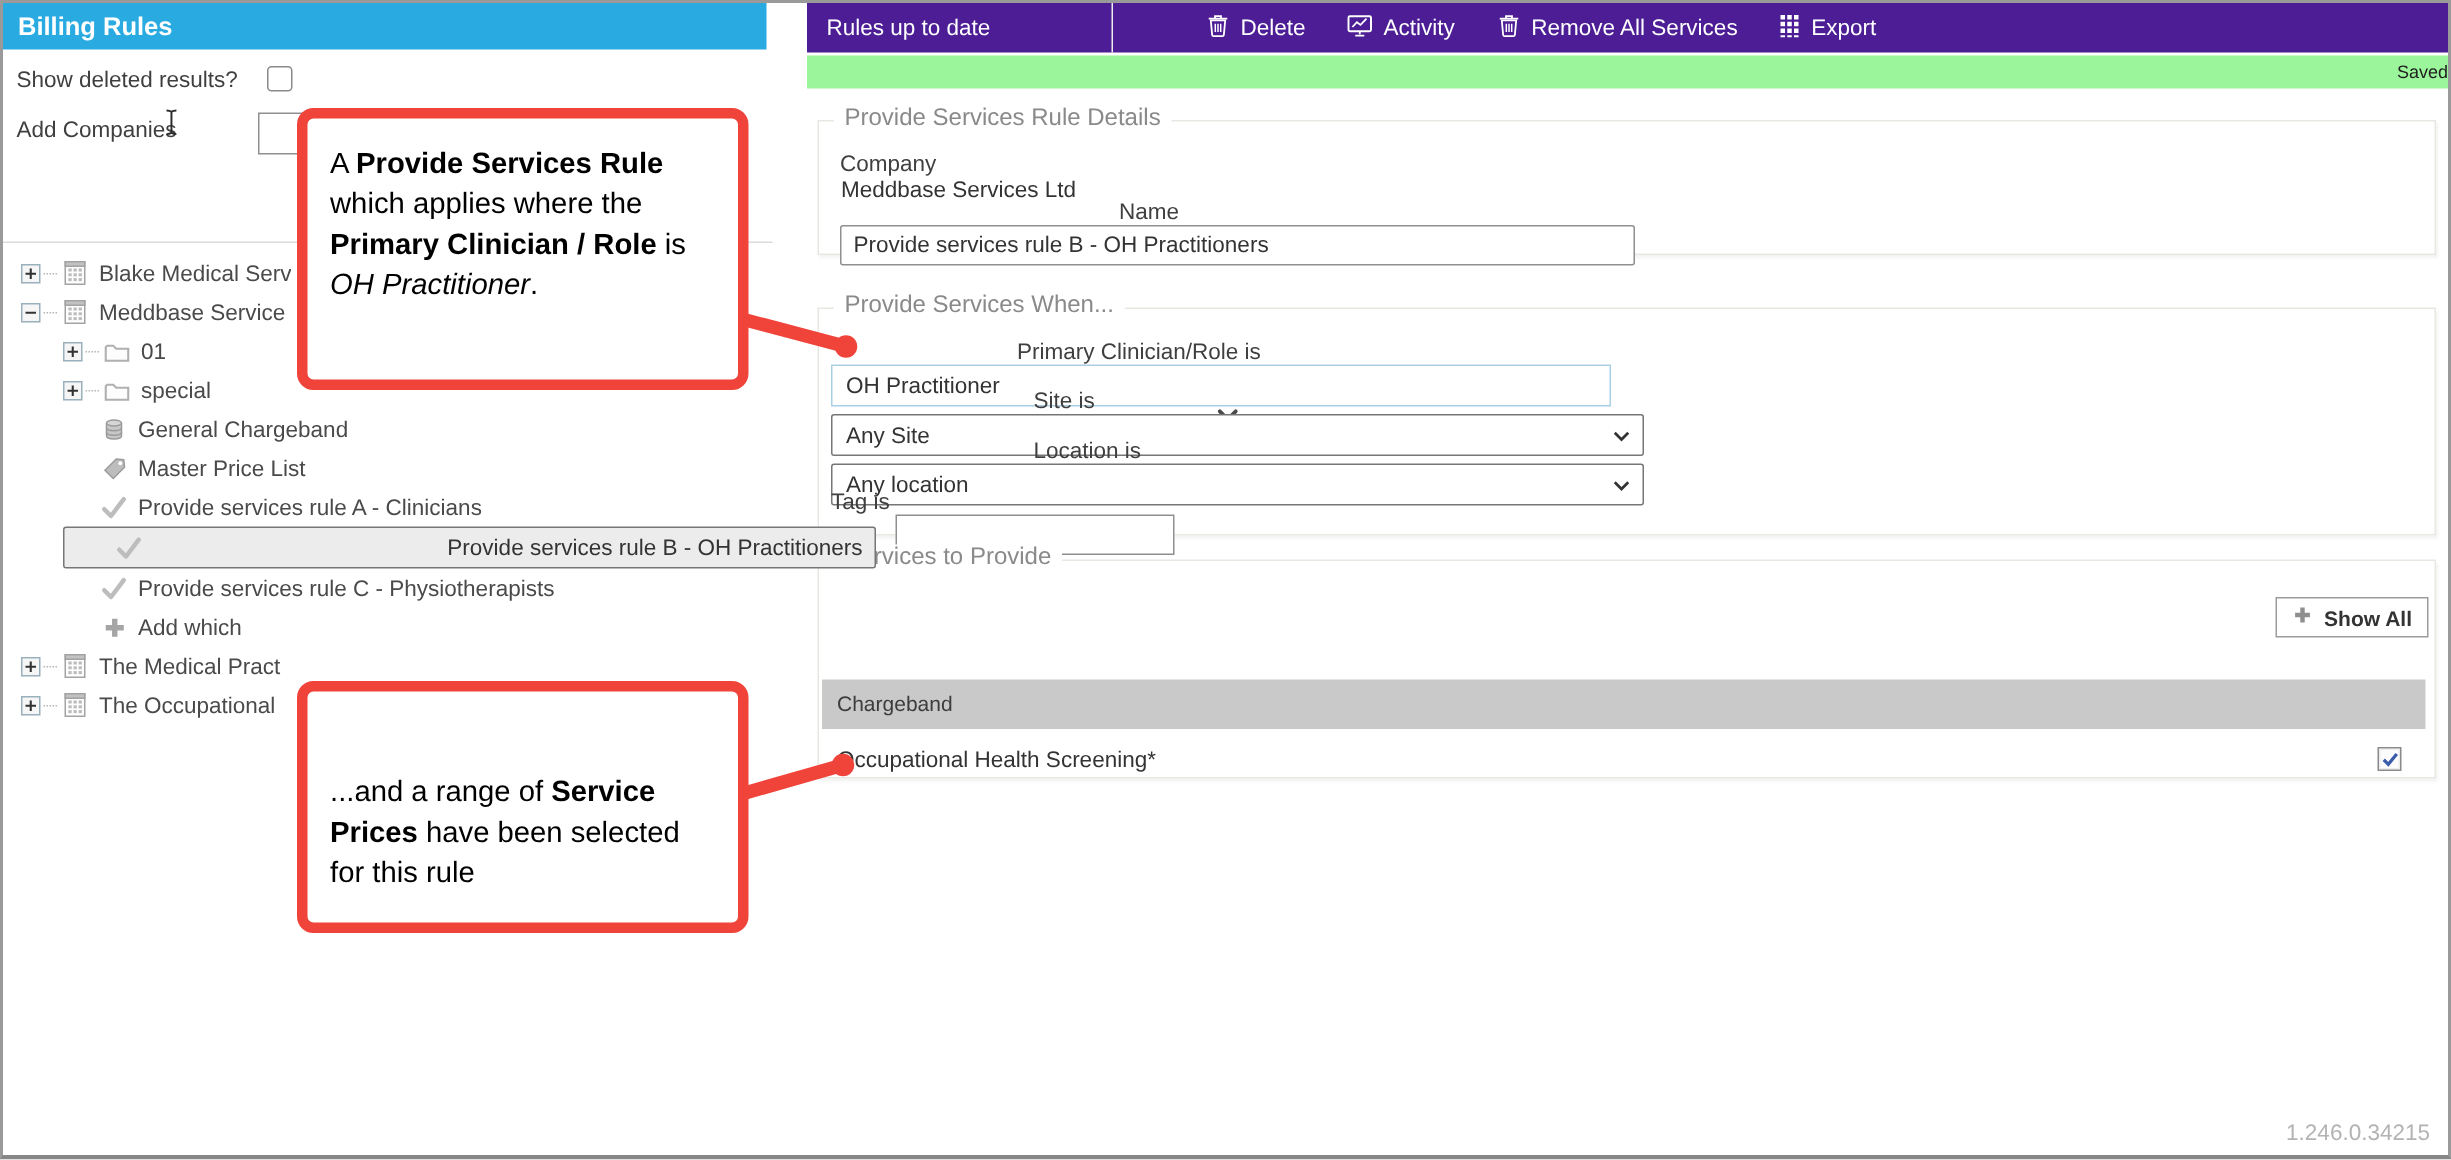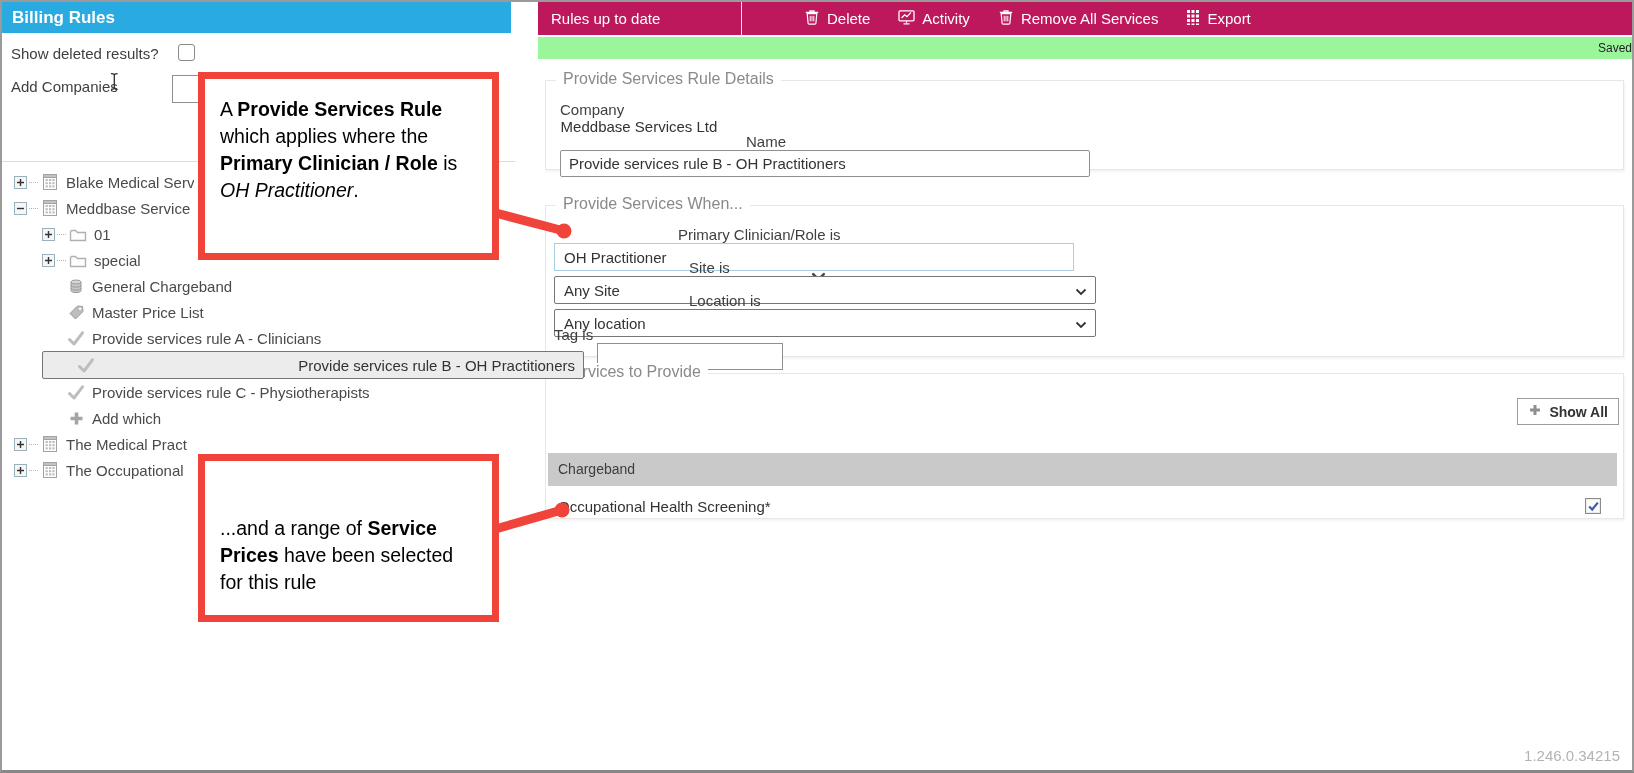--- a/index.html
+++ b/index.html
@@ -29,21 +29,21 @@
   .trow.lvl1 { margin-left:40px; }
   .trow.sel { background:#ececec; }
   .exp { width:13px; height:13px; border:1px solid #9ab0bd; background:#f6f6f6;
     display:flex; align-items:center; justify-content:center; margin-right:2px; flex:none; cursor:pointer; }
   .dots { width:9px; border-top:1px dotted #b5b5b5; margin-right:3px; flex:none; }
   .ticon { width:18px; height:18px; margin-right:7px; flex:none; display:flex; align-items:center; justify-content:center; }
   .leaf .ticon { margin-left:25px; }
   .tlabel { white-space:nowrap; overflow:hidden; }
 
   
-  .toolbar { position:absolute; left:536px; top:0; right:0; height:33px; background:#be185d;
+  .toolbar { position:absolute; left:536px; top:0; right:0; height:33px; background:#4c1d95;
     display:flex; align-items:center; color:#fff;gap:44px; }
   .tb-status { font-size:15px; padding-left:13px; width:159px; }
   .tb-divider { width:1px; height:33px; background:#ededed; flex:none; }
   .tb-buttons { display:flex; gap:28px; margin-left:18px; }
   .tb-btn { display:flex; align-items:center; gap:7px; font-size:15px; cursor:pointer; white-space:nowrap; }
 
   .saved { position:absolute; left:536px; top:35px; right:0; height:22px; background:#9bf59b;
     font-size:12px; color:#1f1f1f; line-height:22px; padding-left:7px;text-align:right; }
 
   
@@ -80,21 +80,21 @@
     font-size:14px; color:#3d3d3d; line-height:33px; padding-left:10px; }
   .svc-row { position:absolute; left:2px; right:6px; top:117px; height:30px; display:flex;
     align-items:center; justify-content:space-between; padding:0 16px 0 10px;
     font-size:15px; color:#333; }
   .cbx { width:16px; height:16px; border:1px solid #8b8b8b; background:#fcfcfc;
     display:flex; align-items:center; justify-content:center; cursor:pointer;
     box-shadow:inset 0 0 0 1px #ececec; }
 
   
   .callout { position:absolute; width:301px; background:#fff; border:7px solid #f0443b;
-    border-radius:0; padding:17px 15px; font-size:19.5px; line-height:27px; color:#000;
+    border-radius:11px; padding:17px 15px; font-size:19.5px; line-height:27px; color:#000;
     z-index:40; }
   .callout1 { left:196px; top:70px; height:188px; }
   .callout2 { left:196px; top:452px; height:168px; padding-top:54px; }
   .seg-b { font-weight:bold; }
   .seg-i { font-style:italic; }
   .pointer { position:absolute; z-index:39; }
 
   .version { position:absolute; right:12px; bottom:6px; font-size:15px; color:#b3b3b3; }
 </style>
 </head>

